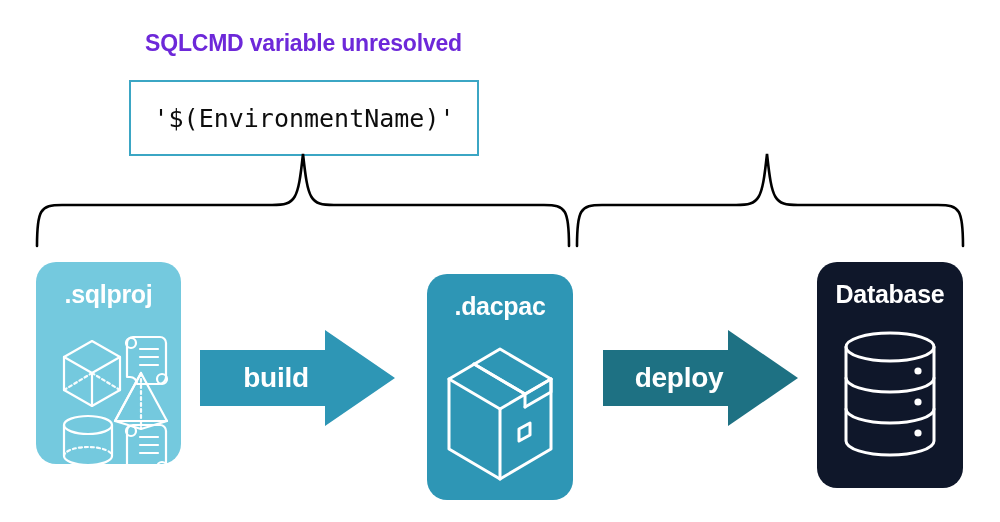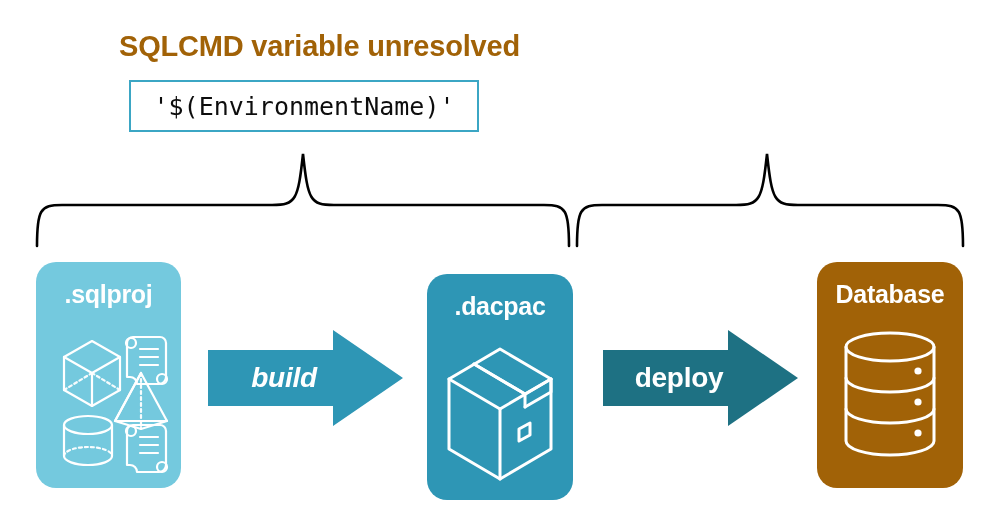--- a/index.html
+++ b/index.html
@@ -17,46 +17,45 @@
     height: 522px;
     background: #ffffff;
     overflow: hidden;
   }
 
   
   .heading {
     position: absolute;
     font-family: "Liberation Sans", sans-serif;
     font-weight: bold;
-    font-size: 29px;
-    color: #a16207;
+    font-size: 23px;
+    color: #6d28d9;
     letter-spacing: -0.2px;
     white-space: nowrap;
     text-align: center;
-    margin-left: 16px;
   }
   #heading-left  { left: 0px;   top: 30px; width: 607px; }
   #heading-right { left: 607px; top: 30px; width: 320px; }
 
   
   .code-box {
     position: absolute;
     box-sizing: border-box;
     border: 2px solid #3ba6c4;
     background: #ffffff;
     display: flex;
     align-items: center;
     justify-content: center;
     font-family: "DejaVu Sans Mono", monospace;
     font-size: 25px;
     color: #0d0d0d;
     letter-spacing: 0px;
     white-space: nowrap;
   }
-  #code-box-left  { left: 129px; top: 80px; width: 350px; height: 52px; }
+  #code-box-left  { left: 129px; top: 80px; width: 350px; height: 76px; }
   #code-box-right { left: 667px; top: 80px; width: 200px; height: 60px; }
 
   
   .brace-svg {
     position: absolute;
     top: 148px;
     left: 0px;
     width: 1000px;
     height: 100px;
     pointer-events: none;
@@ -81,31 +80,31 @@
     letter-spacing: -0.3px;
     white-space: nowrap;
   }
   .node-art {
     position: absolute;
     top: 55px;
     left: 0;
     width: 100%;
     height: 170px;
   }
-  #node-sqlproj  { left: 36px;  top: 262px; width: 145px; height: 226px; background: #74c9de; }
+  #node-sqlproj  { left: 36px;  top: 262px; width: 145px; height: 202px; background: #74c9de; }
   #node-dacpac   { left: 427px; top: 262px; width: 146px; height: 226px; background: #2e96b5; margin-top: 12px; }
-  #node-database { left: 817px; top: 262px; width: 146px; height: 226px; background: #a16207; }
+  #node-database { left: 817px; top: 262px; width: 146px; height: 226px; background: #0f172a; }
 
   
   .arrow {
     position: absolute;
     top: 330px;
     height: 96px;
   }
-  #arrow-build  { left: 208px; width: 195px; font-style: italic; }
+  #arrow-build  { left: 200px; width: 195px; }
   #arrow-deploy { left: 603px; width: 195px; }
   .arrow svg { display: block; width: 100%; height: 100%; }
   .arrow-label {
     position: absolute;
     top: 0;
     left: 0;
     width: 152px;
     height: 96px;
     display: flex;
     align-items: center;

